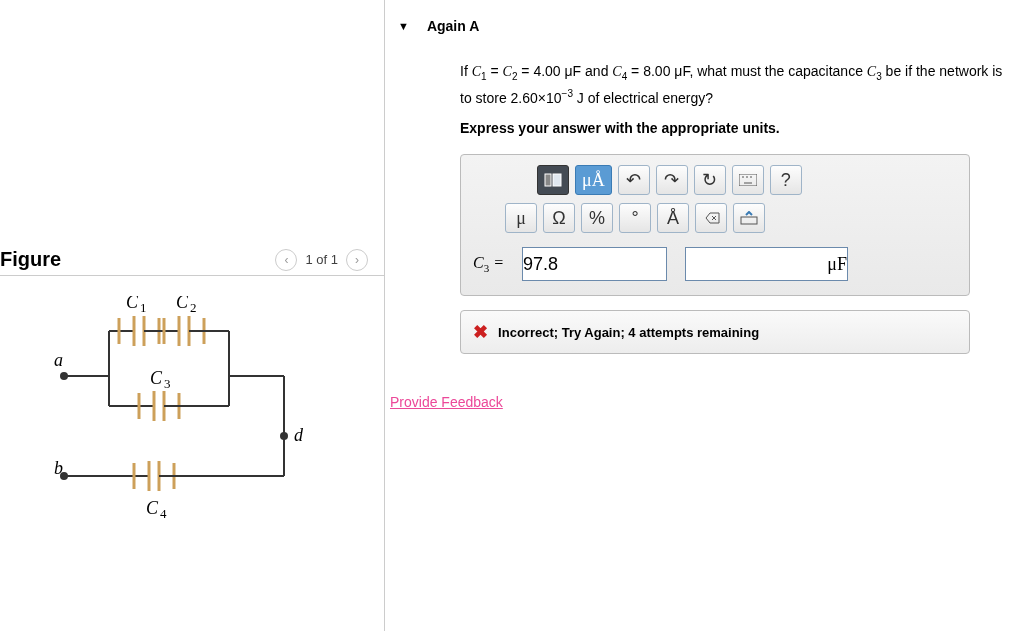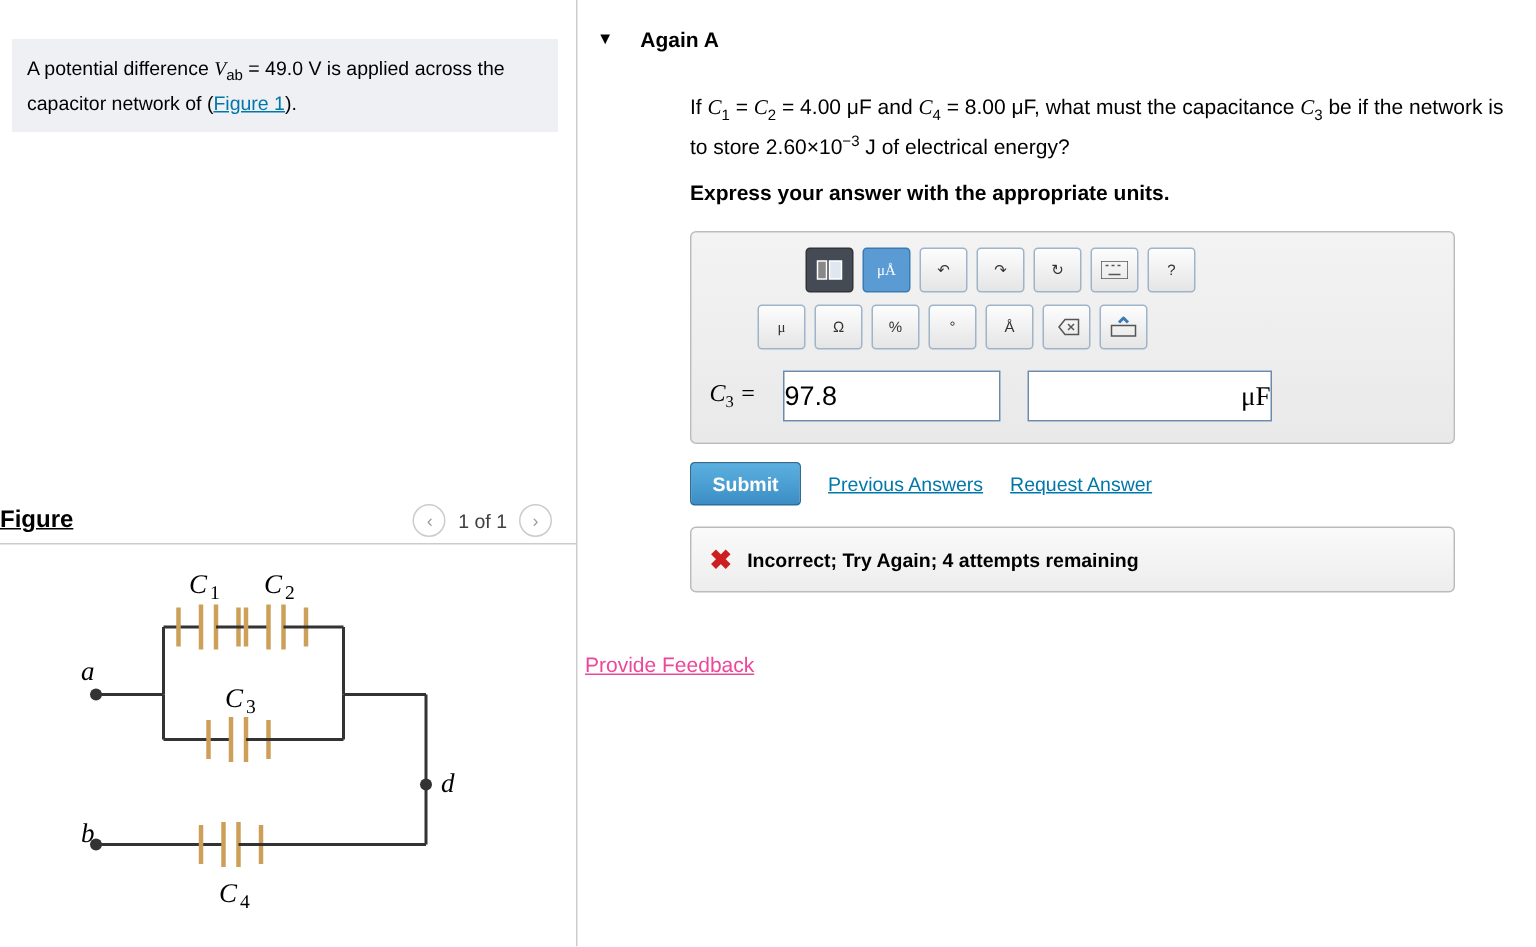--- a/index.html
+++ b/index.html
@@ -29,21 +29,21 @@
     .problem-box .var { font-style: italic; font-family: 'Times New Roman', serif; }
     .problem-box .sub { font-size: 10px; vertical-align: sub; }
     .figure-header {
       margin-top: 240px;
       padding: 8px 16px 4px 0;
       border-bottom: 1px solid #ccc;
       margin-bottom: 8px;
       display: flex;
       align-items: center;
     }
-    .figure-header .title { font-size: 16px; font-weight: bold; text-decoration: underline; }
+    .figure-header .title { font-size: 20px; font-weight: bold; }
     .figure-header .spacer { flex: 1; }
     .figure-header .nav-btn {
       width: 22px; height: 22px;
       border: 1px solid #ccc;
       border-radius: 50%;
       background: #fff;
       display: inline-flex;
       align-items: center; justify-content: center;
       font-size: 12px; color: #999;
       cursor: pointer;
@@ -90,21 +90,21 @@
       padding-left: 62px;
     }
     .tool-btn {
       height: 30px;
       min-width: 32px;
       background: linear-gradient(#fdfdfd, #e5e5e5);
       border: 1px solid #9fb4c8;
       border-radius: 3px;
       display: inline-flex;
       align-items: center; justify-content: center;
-      font-size: 10px;
+      font-size: 18px;
       color: #333;
       cursor: pointer;
       padding: 0 6px;
       text-align: center;
     }
     .tool-btn.active { background: #5a9bd4; border-color: #3a7bb4; color: #fff; }
     .tool-btn.template { background: #444b54; color: #fff; border-color: #333; }
     .tool-btn svg { display: block; }
     .input-row {
       display: flex;
@@ -155,23 +155,20 @@
       font-weight: bold;
       font-size: 13px;
     }
     .feedback-box .x { color: #cc2020; font-size: 18px; font-weight: bold; }
     .feedback-link { color: #ec4899; text-decoration: underline; cursor: pointer; margin-top: 30px; display: inline-block; font-size: 14px; margin-left: -70px; position: relative; left: 0; }
   </style>
 </head>
 <body>
 
 <div class="left-panel">
-  <div class="problem-box">
-    <span>A potential difference </span><span class="var">V</span><span class="sub">ab</span><span> = 49.0 V is applied across the capacitor network of (</span><a class="link">Figure 1</a><span>).</span>
-  </div>
 
   <div class="figure-header">
     <span class="title">Figure</span>
     <span class="spacer"></span>
     <span class="nav-btn">‹</span>
     <span class="page-count">1 of 1</span>
     <span class="nav-btn">›</span>
   </div>
 
   <svg class="circuit-svg" width="300" height="230" viewBox="0 0 300 230">
@@ -295,25 +292,20 @@
             </svg>
         </span>
       </div>
       <div class="input-row">
         <span class="lhs"><span>C</span><span class="sub">3</span><span> = </span></span>
         <input class="value-input" value="97.8" style="">
         <input class="unit-input" value="μF" style="">
       </div>
     </div>
 
-    <div class="submit-row">
-      <button class="submit-btn">Submit</button>
-      <a class="link">Previous Answers</a>
-      <a class="link">Request Answer</a>
-    </div>
 
     <div class="feedback-box">
       <span class="x">✖</span>
       <span>Incorrect; Try Again; 4 attempts remaining</span>
     </div>
   </div>
   <a class="link feedback-link" style="margin-left:0;">Provide Feedback</a>
 </div>
 
 </body></html>

